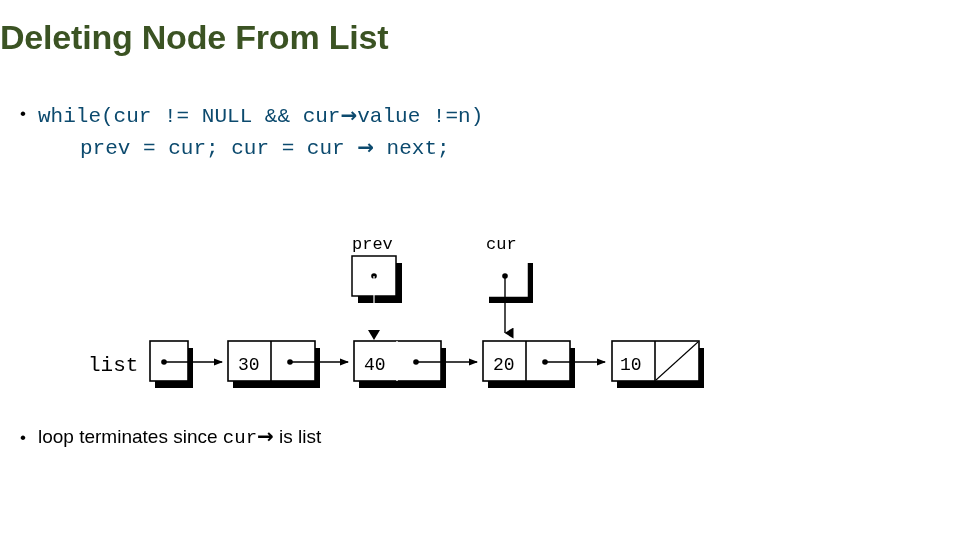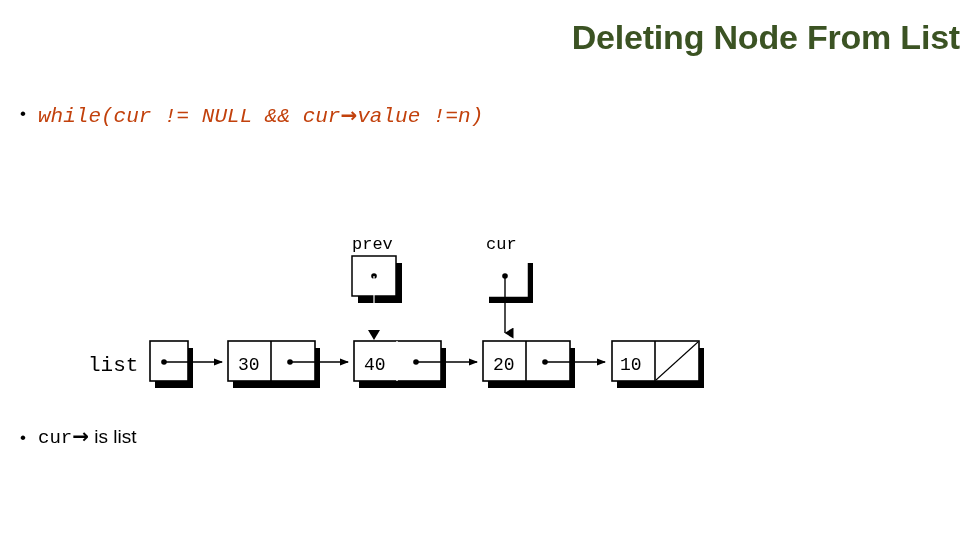--- a/index.html
+++ b/index.html
@@ -14,21 +14,21 @@
     overflow: hidden;
     font-family: "Liberation Sans", sans-serif;
   }
 
   
   #slide-title {
     position: absolute;
     left: 0;
     top: 18px;
     width: 960px;
-    text-align: right;
+    text-align: left;
     font-family: "Liberation Sans", sans-serif;
     font-weight: bold;
     font-size: 34px;
     letter-spacing: -0.2px;
     color: #3b5323;
   }
 
   
   #code-bullet {
     position: absolute;
@@ -45,23 +45,22 @@
     line-height: 28px;
     color: #000;
     width: 18px;
     flex: 0 0 18px;
     text-align: left;
   }
   .code-text {
     font-family: "Liberation Mono", monospace;
     font-size: 21px;
     line-height: 31px;
-    color: #c2410c;
+    color: #0c4a6e;
     white-space: pre;
-    font-style: italic;
   }
   .arrow-glyph {
     font-family: "DejaVu Sans", sans-serif;
     font-weight: bold;
     font-size: 20px;
   }
   #code-line2 {
     margin-left: 60px;
   }
 
@@ -100,20 +99,23 @@
 </style>
 </head>
 <body>
 
 <div id="slide-title">Deleting Node From List</div>
 
 <div id="code-bullet">
   <div class="bullet-row">
     <span class="bullet-dot">•</span>
     <span class="code-text"><span>while(cur != NULL &amp;&amp; cur</span><span class="arrow-glyph">→</span><span>value !=n)</span></span>
+  </div>
+  <div class="bullet-row">
+    <span class="code-text" id="code-line2"><span>prev = cur; cur = cur </span><span class="arrow-glyph">→</span><span> next;</span></span>
   </div>
 </div>
 
 <svg id="diagram" viewBox="0 0 960 540" width="960" height="540">
 
   <defs>
     <marker id="ah" markerWidth="9" markerHeight="9" refX="8" refY="4.5" orient="auto" markerUnits="userSpaceOnUse">
       <path d="M0,1 L9,4.5 L0,8 z" fill="#000"></path>
     </marker>
     <marker id="ahd" markerWidth="11" markerHeight="9" refX="5.5" refY="8.5" orient="auto" markerUnits="userSpaceOnUse">
@@ -180,16 +182,17 @@
     <rect x="489" y="263" width="44" height="40" fill="#000"></rect>
     <rect x="483" y="256" width="44" height="40" fill="#fff" stroke="#ffffff" stroke-width="1.5"></rect>
     <circle cx="505" cy="276" r="2.8" fill="#000"></circle>
     <line x1="505" y1="276" x2="505" y2="333" stroke="#000" stroke-width="1.4" marker-end="url(#ahd)"></line>
   </g>
 
 </svg>
 
 <div id="conclusion-bullet">
   <span class="bullet-dot">•</span>
+  <span class="sans-text">loop terminates since </span>
   <span class="mono-text">cur</span>
   <span class="arrow-glyph">→</span>
   <span class="sans-text"> is list</span>
 </div>
 
 </body></html>

